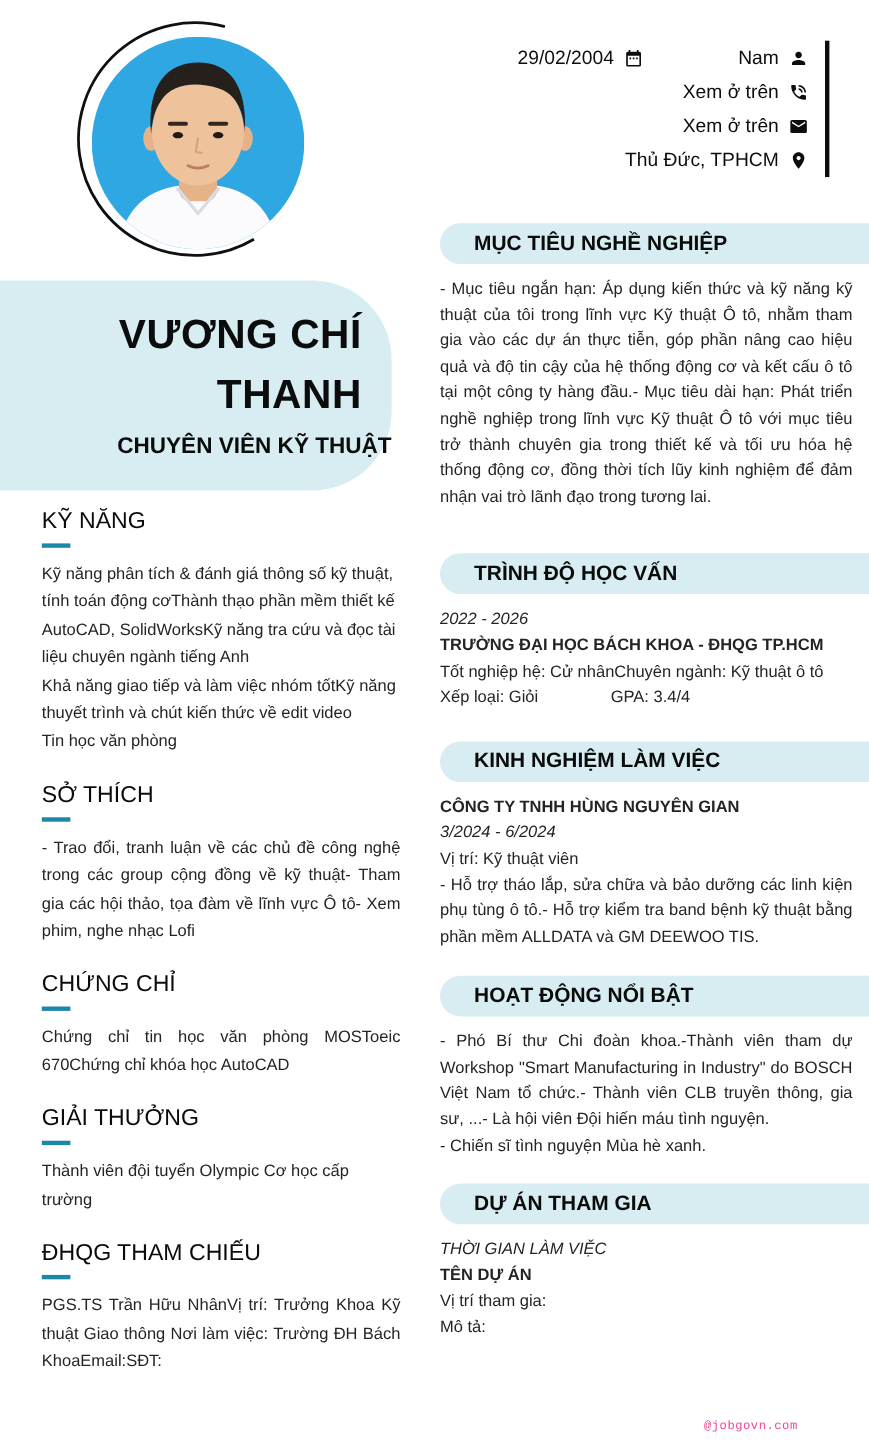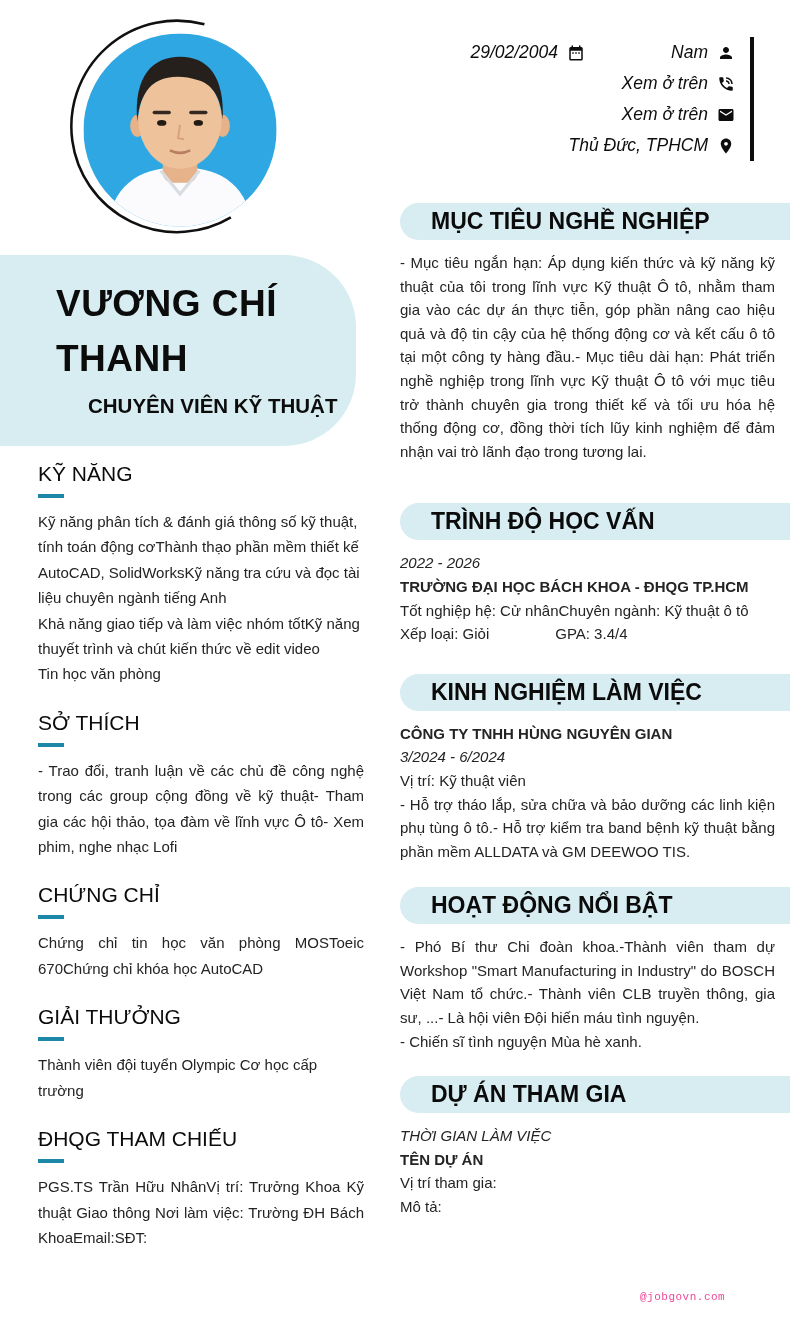--- a/index.html
+++ b/index.html
@@ -10,33 +10,33 @@
   }
 
   
   .photo-wrap { position:absolute; left:56px; top:18px; width:244px; height:224px; }
   .photo-wrap svg { width:100%; height:100%; display:block; }
 
   
   .contact {
     position:absolute; top:37px; right:36px;
     display:flex; flex-direction:column; align-items:flex-end;
-    border-right:4px solid #0d0d0d; padding-right:15px;font-style:italic;
+    border-right:4px solid #0d0d0d; padding-right:15px;
   }
   .contact-row { display:flex; align-items:center; gap:9px; height:31px; font-size:17.5px; color:#0d0d0d; }
   .contact-row.first { gap:86px; }
   .citem { display:flex; align-items:center; gap:9px; }
   .cicon { width:18px; height:18px; fill:#0d0d0d; flex:0 0 auto; }
 
   
   .name-block {
     position:absolute; left:0; top:255px; width:356px; height:191px;
     background:var(--light-blue,#d7edf1);
     border-radius:0 72px 72px 0;
-    padding:22px 0 0 56px; box-sizing:border-box;
+    padding:22px 0 0 44px; box-sizing:border-box;text-align:right;
   }
   .name-block h1 {
     margin:0; font-size:37px; line-height:1.48; letter-spacing:.5px;
     color:#0c0c0c; width:285px; font-weight:bold;
   }
   .job-title { margin-top:7px; font-size:20.5px; font-weight:bold; color:#0c0c0c;margin-left:32px; }
 
   
   .left-col { position:absolute; left:38px; top:462px; width:326px; }
   .lsec { margin-bottom:24px; }
@@ -44,21 +44,21 @@
   .rule { width:26px; height:4px; background:var(--accent-teal,#1d87a8); margin:8px 0 11px; }
   .lsec p { margin:0; font-size:15px; line-height:25.4px; color:#242424; }
   .justify { text-align:justify; }
 
   
   .right-col { position:absolute; left:400px; top:203px; width:390px; }
   .pill {
     height:37px; background:var(--light-blue,#d7edf1);
     border-radius:19px 0 0 19px;
     display:flex; align-items:center; padding-left:31px; box-sizing:border-box;
-    font-size:23px; font-weight:bold; color:#0b0b0b;
+    font-size:19px; font-weight:bold; color:#0b0b0b;
   }
   .rbody { padding-right:15px; margin-top:11px; }
   .rbody p { margin:0; font-size:15px; line-height:23.6px; color:#242424; }
   .mt40 { margin-top:40px; } .mt28 { margin-top:28px; } .mt24 { margin-top:24px; } .mt23 { margin-top:23px; }
   .italic { font-style:italic; }
   .bold { font-weight:bold; }
   .edu-meta { display:flex; gap:66px; }
 
   
   .watermark {

